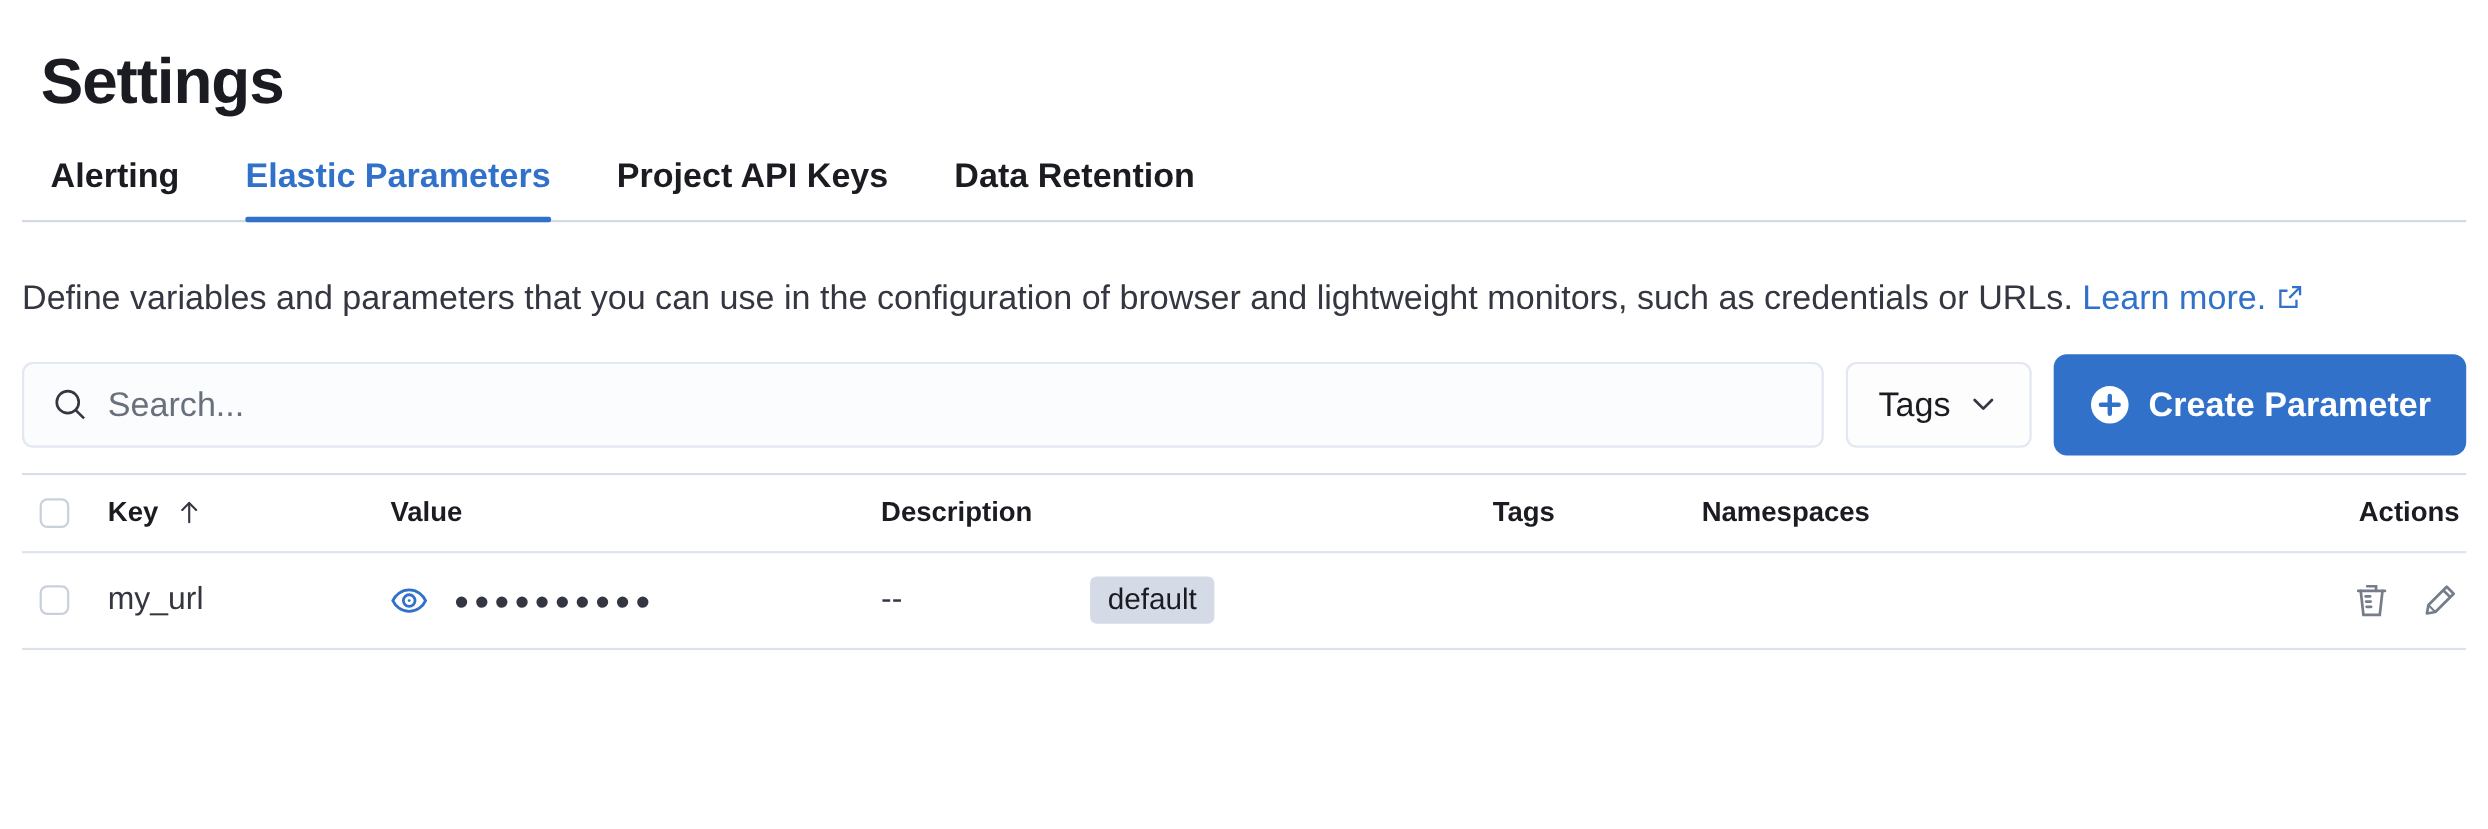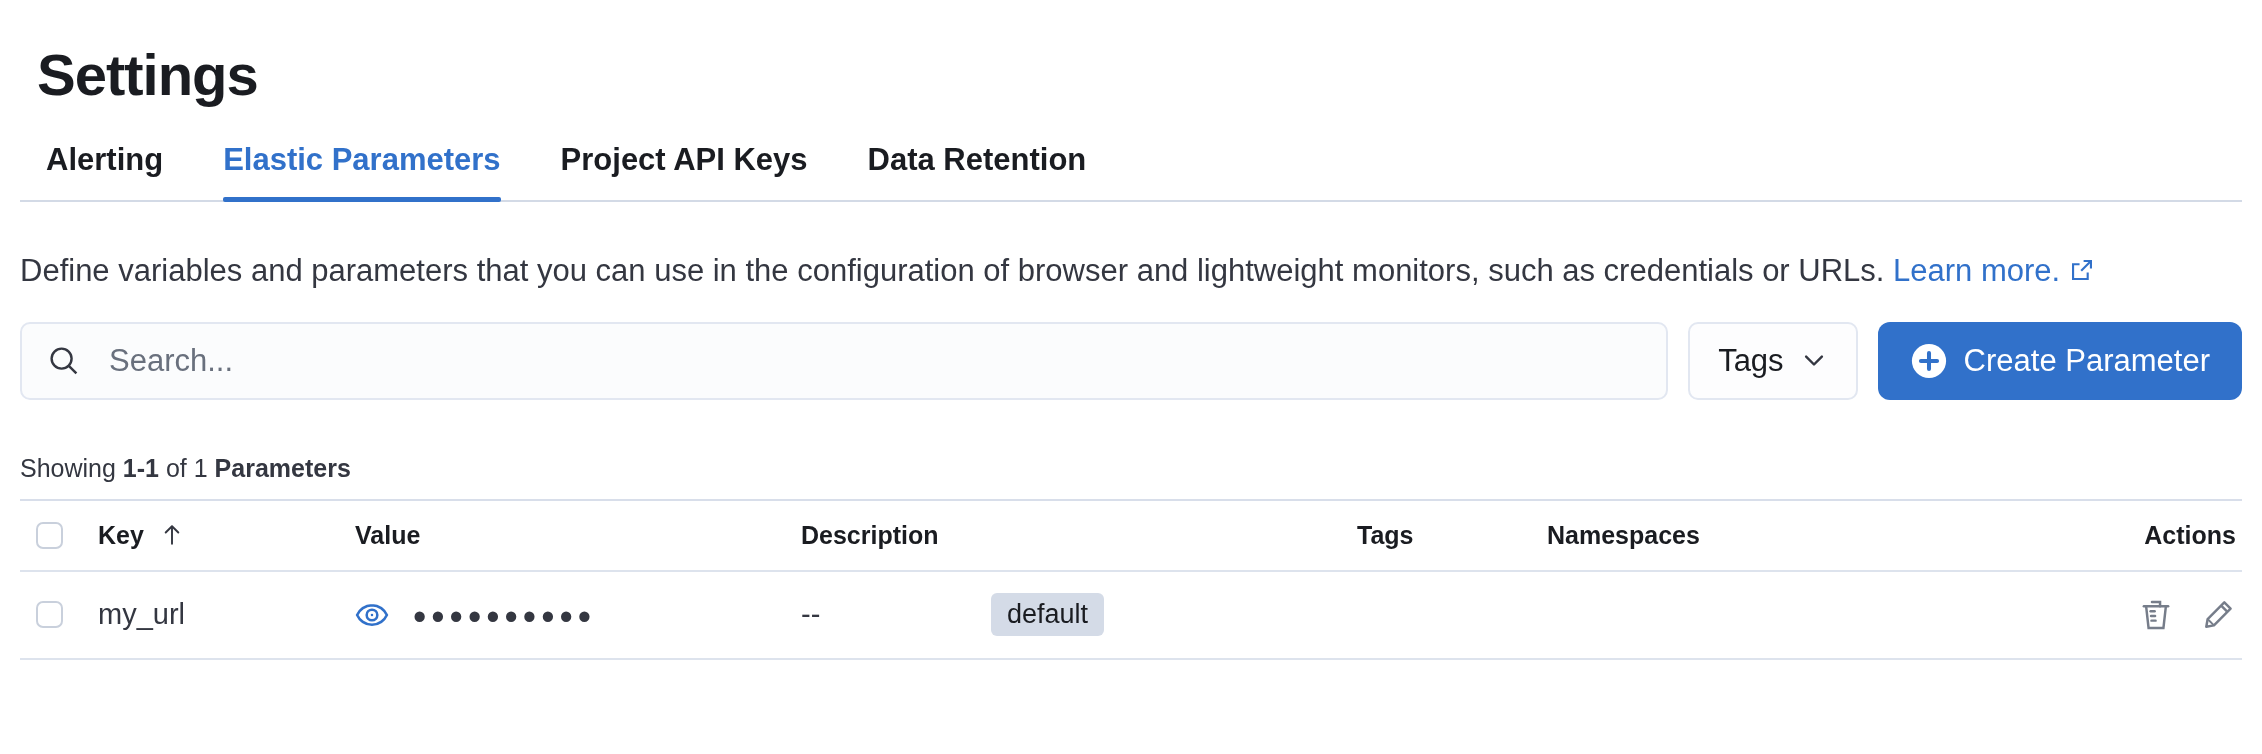--- a/index.html
+++ b/index.html
@@ -52,41 +52,41 @@
     max-width:2222px;
   }
   .description a{
     color:var(--c-primary);text-decoration:none;font-weight:400;cursor:pointer;
   }
   .external-icon{display:inline-block;vertical-align:-2px;margin-left:9px;}
 
   
   .toolbar{display:flex;align-items:center;margin-top:26px;gap:20px;}
   .search-box{
-    flex:1;display:flex;align-items:center;gap:29px;
+    flex:1;display:flex;align-items:center;gap:18px;
     height:78px;padding:0 26px;
     background:var(--c-input-bg);
     border:2px solid #e2e7f1;border-radius:10px;
   }
   .search-box input{
     flex:1;border:none;outline:none;background:transparent;
     font-family:inherit;font-size:31px;color:var(--c-text);
   }
   .search-box input::placeholder{color:var(--c-subdued);}
   .btn-tags{
     display:flex;align-items:center;gap:16px;
     height:78px;padding:0 28px;
     background:#fdfdfe;border:2px solid #e2e7f1;border-radius:10px;
     font-family:inherit;font-size:31px;color:var(--c-ink);cursor:pointer;
   }
   .btn-create{
     display:flex;align-items:center;gap:16px;
-    height:78px;padding:0 32px;
+    height:92px;padding:0 32px;
     background:var(--c-primary);border:none;border-radius:12px;
-    font-family:inherit;font-size:31px;font-weight:400;color:#fff;cursor:pointer;
+    font-family:inherit;font-size:31px;font-weight:700;color:#fff;cursor:pointer;
     white-space:nowrap;
   }
 
   
   .summary{margin-top:54px;font-size:25px;color:var(--c-text);}
   .summary .b{font-weight:700;}
 
   
   .table{margin-top:16px;width:2222px;}
   .trow{display:flex;align-items:center;padding-left:16px;}
@@ -170,26 +170,20 @@
       <span>
         <svg width="38" height="38" viewBox="0 0 16 16">
             <circle cx="8" cy="8" r="7.2" fill="#ffffff"></circle>
             <path d="M8 4.6 V11.4 M4.6 8 H11.4" stroke="#3171ca" stroke-width="1.7" stroke-linecap="round"></path>
           </svg>
       </span>
       <span>Create Parameter</span>
     </button>
   </div>
 
-  <div class="summary">
-    <span>Showing</span>
-    <span class="b">1-1</span>
-    <span>of 1</span>
-    <span class="b">Parameters</span>
-  </div>
 
   <div class="table">
 
     <div class="trow thead">
       <div class="cell col-check">
         <div class="checkbox"></div>
       </div>
       <div class="cell col-key">
         <span>Key</span>
         <span>

